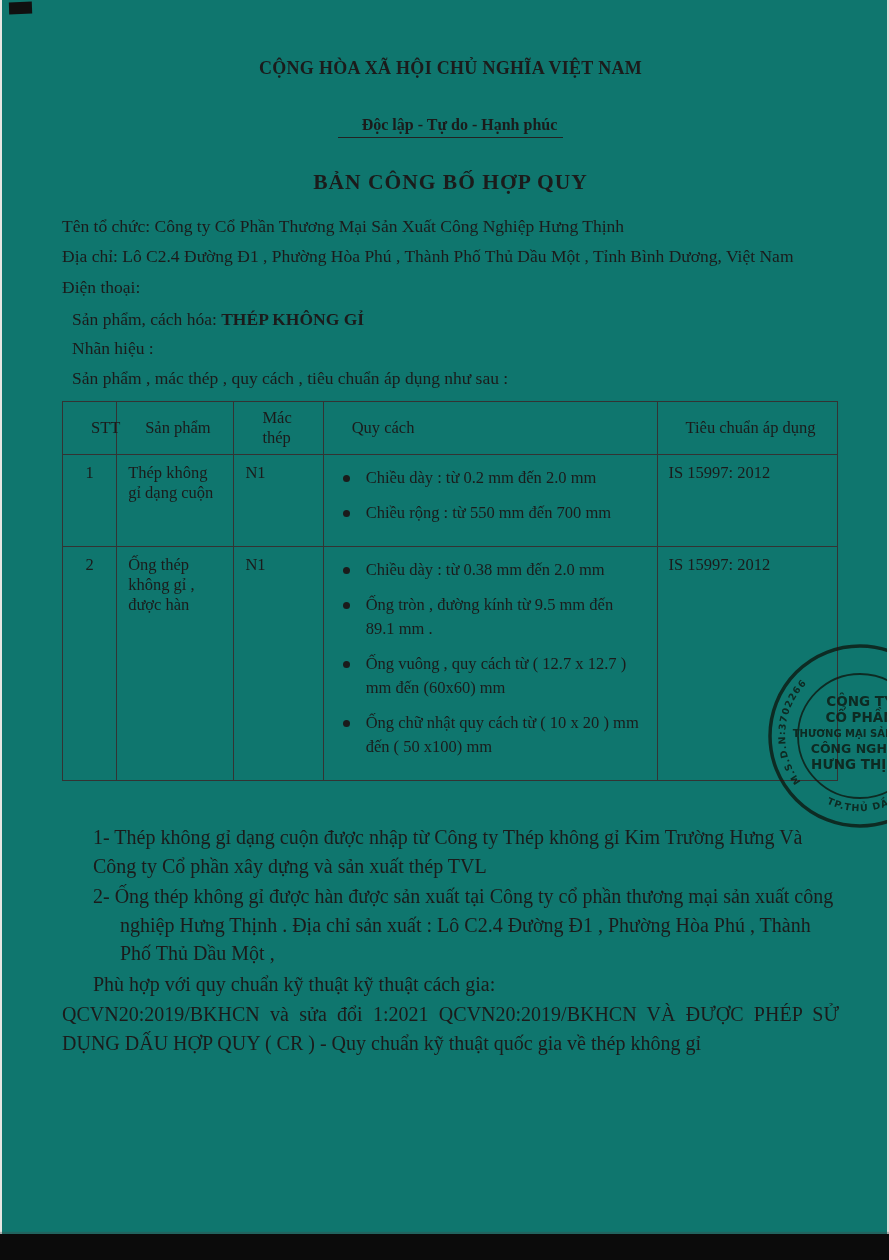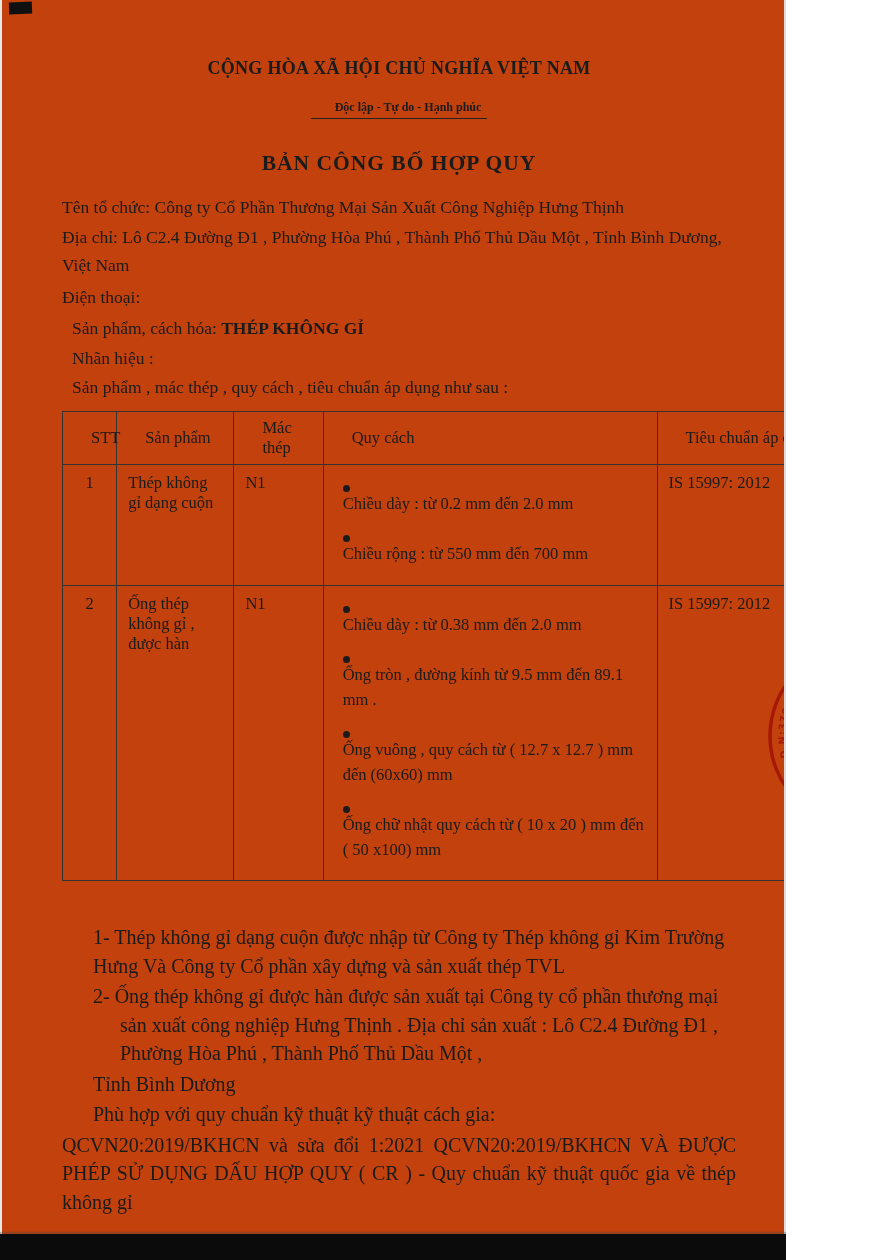--- a/index.html
+++ b/index.html
@@ -1,26 +1,26 @@
 <!DOCTYPE html>
 <html><head>
 <meta charset="utf-8">
 <style>
   html,body{margin:0;padding:0;background:#ffffff;}
   .page{
-    position:relative;width:786px;height:1260px;overflow:hidden;
-    background:#c2410c;color:#1b1b1b;
+    position:relative;width:889px;height:1260px;overflow:hidden;
+    background:#0f766e;color:#1b1b1b;
     font-family:"Liberation Serif","DejaVu Serif",serif;
   }
   .content{position:absolute;left:0;top:0;width:100%;box-sizing:border-box;padding:58px 50px 0 62px;}
 
   
   .doc-header{text-align:center;}
   .nat-title{font-weight:bold;font-size:18px;letter-spacing:.3px;}
-  .motto{display:inline-block;margin-top:0;font-weight:bold;font-size:12px;
+  .motto{display:inline-block;margin-top:19px;font-weight:bold;font-size:16px;
          border-bottom:1.6px solid #222;padding:0 6px 3px 24px;}
   .doc-title{margin-top:32px;text-align:center;font-weight:bold;font-size:21.5px;letter-spacing:1px;}
   .doc-number{margin-top:11px;text-align:center;font-size:17px;}
 
   
   .info{margin-top:17px;font-size:17.5px;line-height:28.5px;}
   .info p{margin:0 0 1px 0;}
   .indent{margin-left:10px !important;}
   .spacer-top{margin-top:3px !important;}
   .bold{font-weight:bold;}
@@ -31,21 +31,21 @@
   table.product th,table.product td{border:1.4px solid #333;vertical-align:top;
     padding:8px 11px;text-align:left;font-weight:normal;}
   table.product th{height:22px;vertical-align:middle;padding-top:6px;padding-bottom:6px;padding-left:28px;}
   .c-stt{width:54px;text-align:center !important;}
   .c-product{width:117px;}
   .c-grade{width:89px;}
   .c-specs{width:333px;}
   .c-standard{width:180px;}
   .just{text-align:justify;}
   .specs{display:block;}
-  .spec{display:flex;margin:3px 0 10px 8px;line-height:24.5px;flex-direction:column;}
+  .spec{display:flex;margin:3px 0 10px 8px;line-height:24.5px;}
   .dot{flex:0 0 7px;width:7px;height:7px;border-radius:50%;background:#1b1b1b;margin:9px 16px 0 0;}
   .minh-1{min-height:72px;}
   .minh-2{min-height:214px;}
 
   
   .notes{margin-top:42px;font-size:20px;line-height:28.5px;}
   .notes p{margin:0 0 2px 0;}
   .n-ind{margin-left:31px !important;}
   .n-hang{margin-left:31px !important;padding-left:27px;text-indent:-27px;}
   .n-just{text-align:justify;}
@@ -146,21 +146,20 @@
             </div>
           </td>
           <td>IS 15997: 2012</td>
         </tr>
       </tbody>
     </table>
 
     <div class="notes">
       <p class="n-ind">1- Thép không gỉ dạng cuộn được nhập từ Công ty Thép không gỉ Kim Trường Hưng Và Công ty Cổ phần xây dựng và sản xuất thép TVL</p>
       <p class="n-hang">2- Ống thép không gỉ được hàn được sản xuất tại Công ty cổ phần thương mại sản xuất công nghiệp Hưng Thịnh . Địa chỉ sản xuất : Lô C2.4 Đường Đ1 , Phường Hòa Phú , Thành Phố Thủ Dầu Một ,</p>
-      <p class="n-ind">Tỉnh Bình Dương</p>
       <p class="n-ind">Phù hợp với quy chuẩn kỹ thuật kỹ thuật cách gia:</p>
       <p class="n-just">QCVN20:2019/BKHCN và sửa đổi 1:2021 QCVN20:2019/BKHCN VÀ ĐƯỢC PHÉP SỬ DỤNG DẤU HỢP QUY ( CR ) -  Quy chuẩn kỹ thuật quốc gia về thép không gỉ</p>
     </div>
 
   </div>
 
   <div class="stamp">
     <svg width="200" height="200" viewBox="0 0 200 200">
       <g fill="#d84a3e">
         <circle cx="120" cy="100" r="90" fill="none" stroke-width="3.5" stroke="#d84a3e"></circle>

